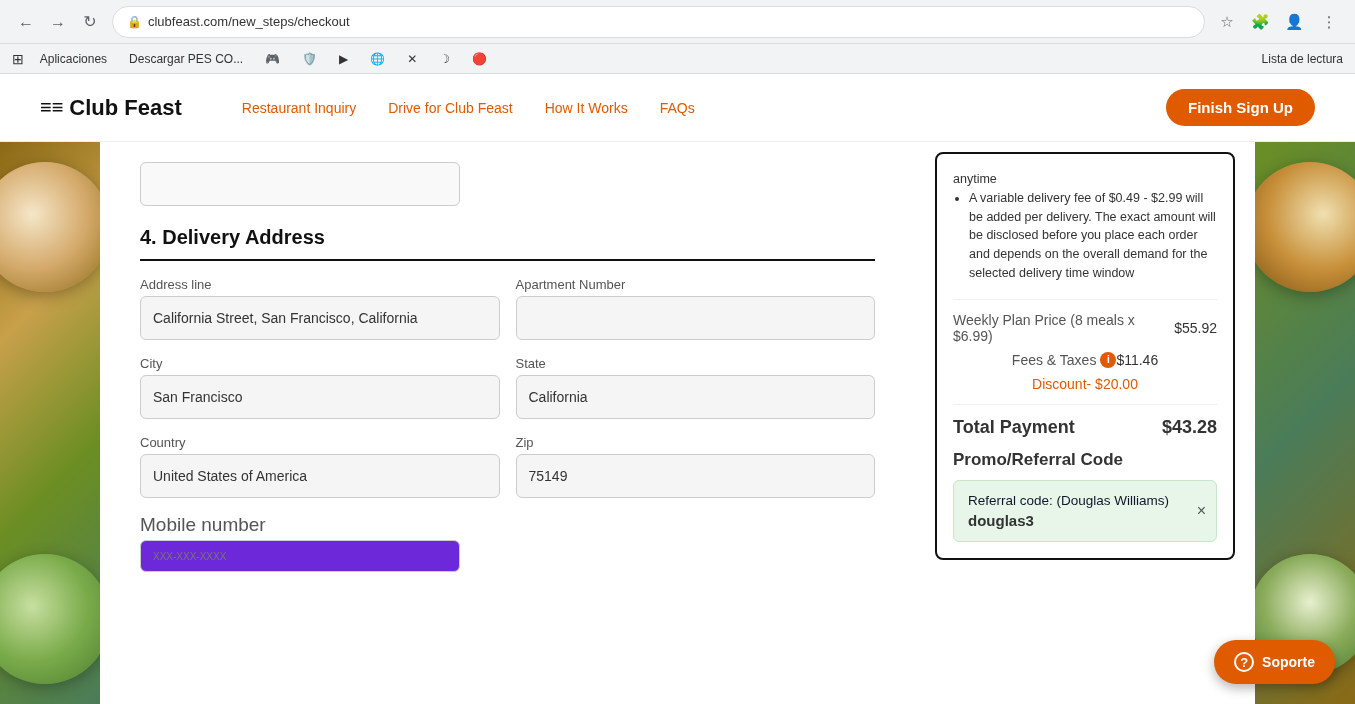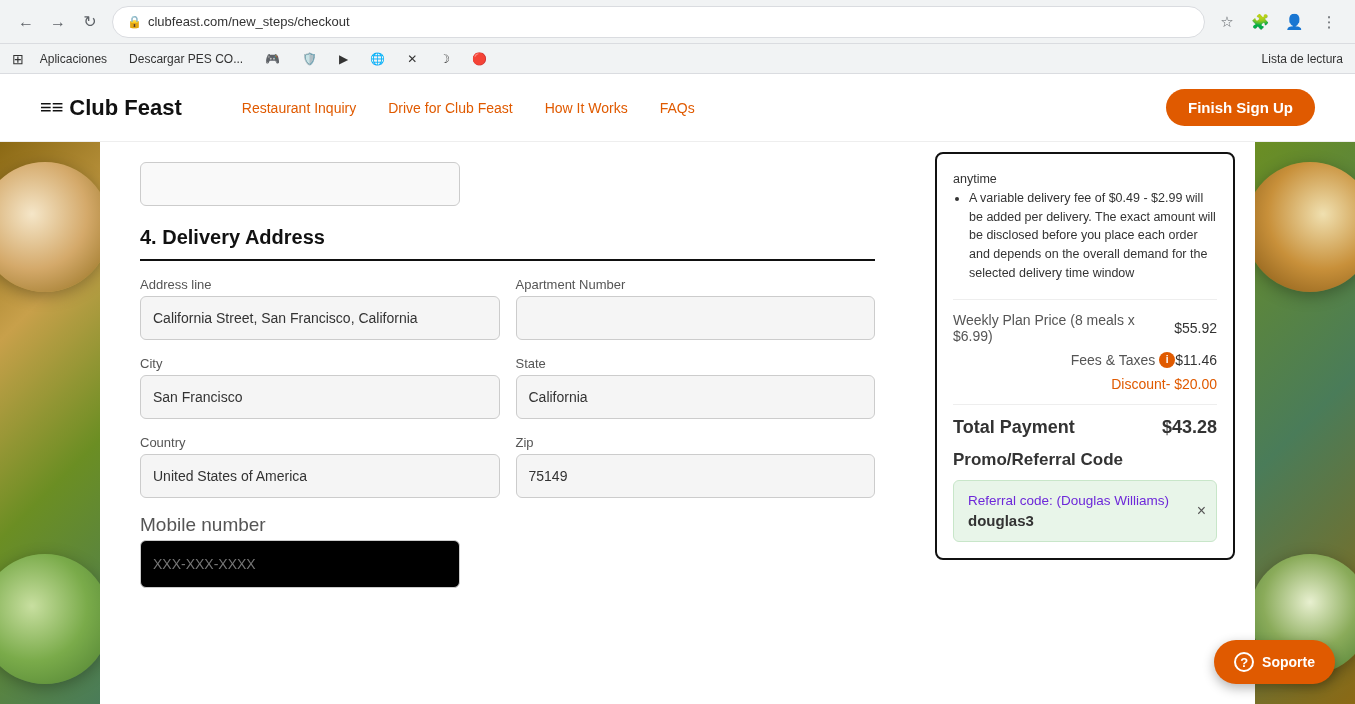--- a/index.html
+++ b/index.html
@@ -166,26 +166,26 @@
       background: #f5f5f5;
       color: #333;
       outline: none;
     }
     .form-input::placeholder { color: #aaa; }
 
     
     .mobile-section { margin-top: 16px; }
     .mobile-label { font-size: 19px; color: #555; margin-bottom: 4px; }
     .mobile-input {
-      height: 48px;
+      height: 32px;
       border: 1px solid #ccc;
       border-radius: 6px;
       padding: 0 12px;
-      font-size: 14px;
-      background: #000000;
+      font-size: 10px;
+      background: #6d28d9;
       color: #aaa;
       outline: none;
       width: 320px;
     }
 
     
     .right-sidebar {
       width: 340px;
       flex-shrink: 0;
       padding: 10px 20px;
@@ -206,21 +206,21 @@
       color: #333;
       line-height: 1.5;
       margin-bottom: 16px;
     }
     .info-text ul { padding-left: 16px; }
     .info-text li { margin-bottom: 6px; }
 
     .divider { border: none; border-top: 1px solid #eee; margin: 12px 0; }
 
     
-    .price-row { display: flex; justify-content: flex-end; align-items: center; margin-bottom: 8px; font-size: 14px; }
+    .price-row { display: flex; justify-content: center; align-items: center; margin-bottom: 8px; font-size: 14px; }
     .price-row .label { color: #555; display: flex; align-items: center; gap: 4px; }
     .price-row .value { color: #333; }
     .discount-label { color: #e05a00; font-size: 14px; }
     .discount-value { color: #e05a00; font-size: 14px; }
     .info-circle {
       width: 16px; height: 16px; background: #e05a00; color: #fff; border-radius: 50%;
       display: inline-flex; align-items: center; justify-content: center; font-size: 10px; font-weight: bold;
     }
 
     .total-row {
@@ -232,21 +232,21 @@
     .promo-title { font-size: 17px; font-weight: 700; margin: 12px 0 10px; }
     .promo-code-box {
       background: #e8f5e9;
       border: 1px solid #c8e6c9;
       border-radius: 6px;
       padding: 12px 14px;
       font-size: 13.5px;
       color: #333;
       position: relative;
     }
-    .promo-code-ref { color: #6d28d9; margin-bottom: 4px; }
+    .promo-code-ref { color: #0f172a; margin-bottom: 4px; }
     .promo-code-val { font-weight: 700; font-size: 15px; }
     .promo-close {
       position: absolute;
       right: 10px;
       top: 50%;
       transform: translateY(-50%);
       cursor: pointer;
       font-size: 16px;
       color: #555;
       background: none;

